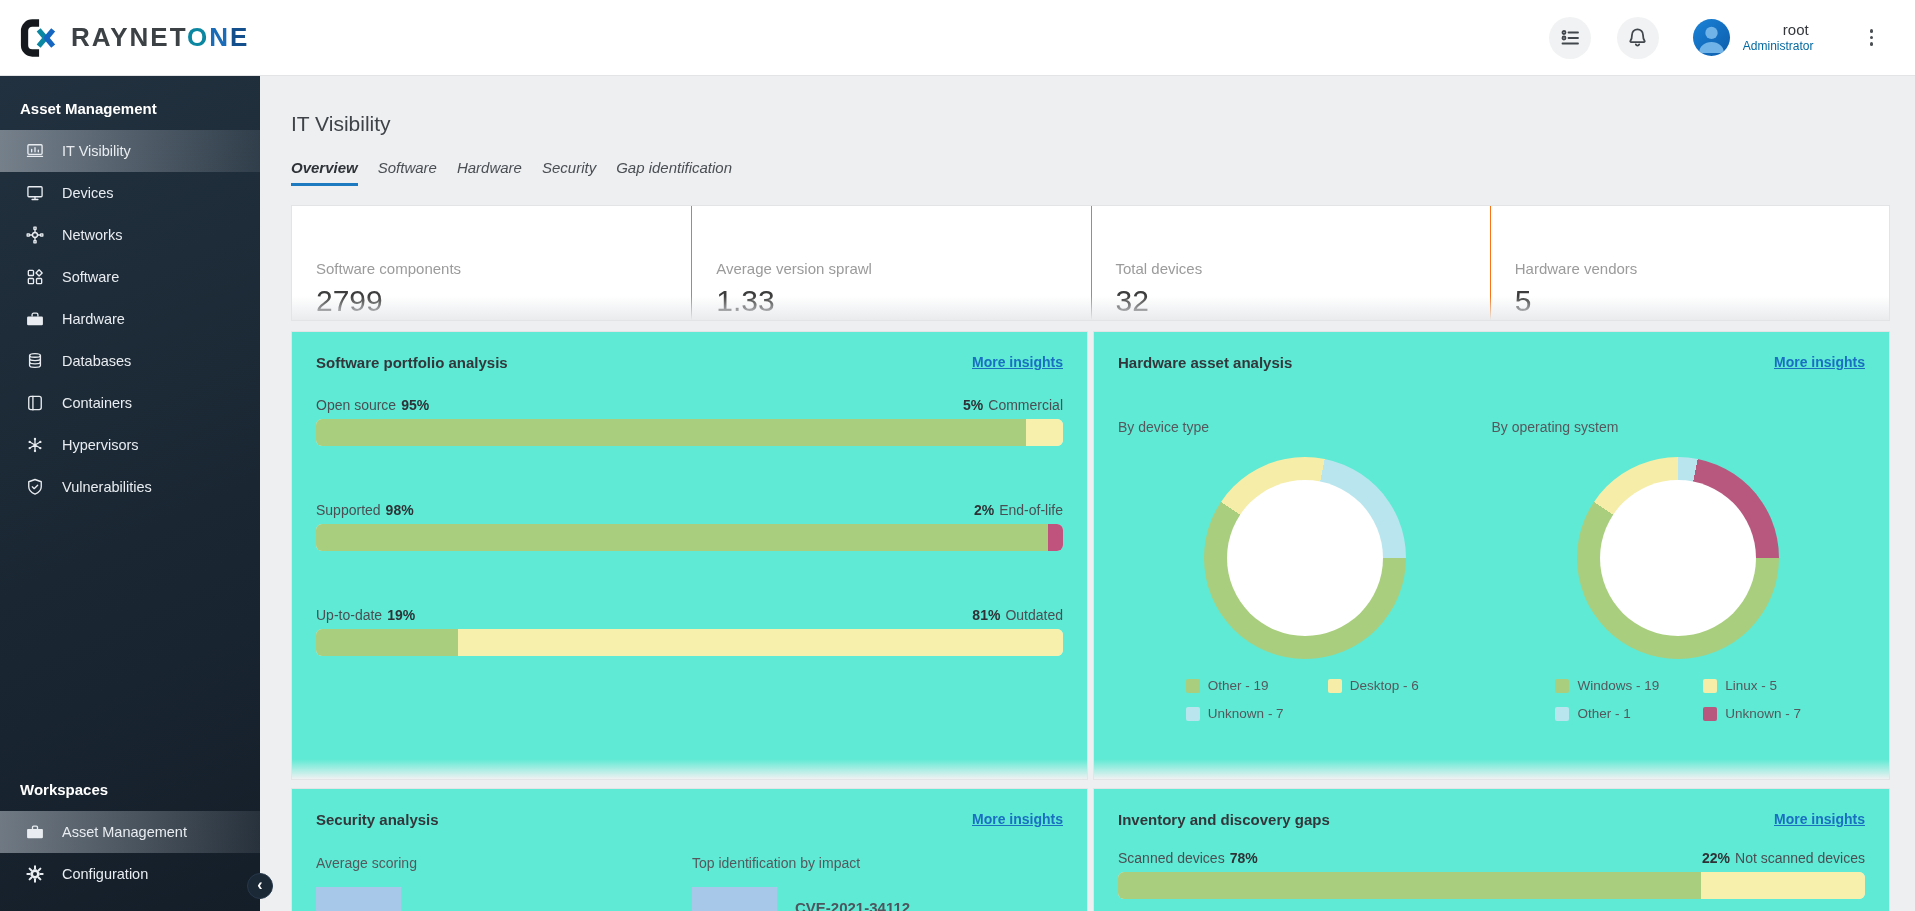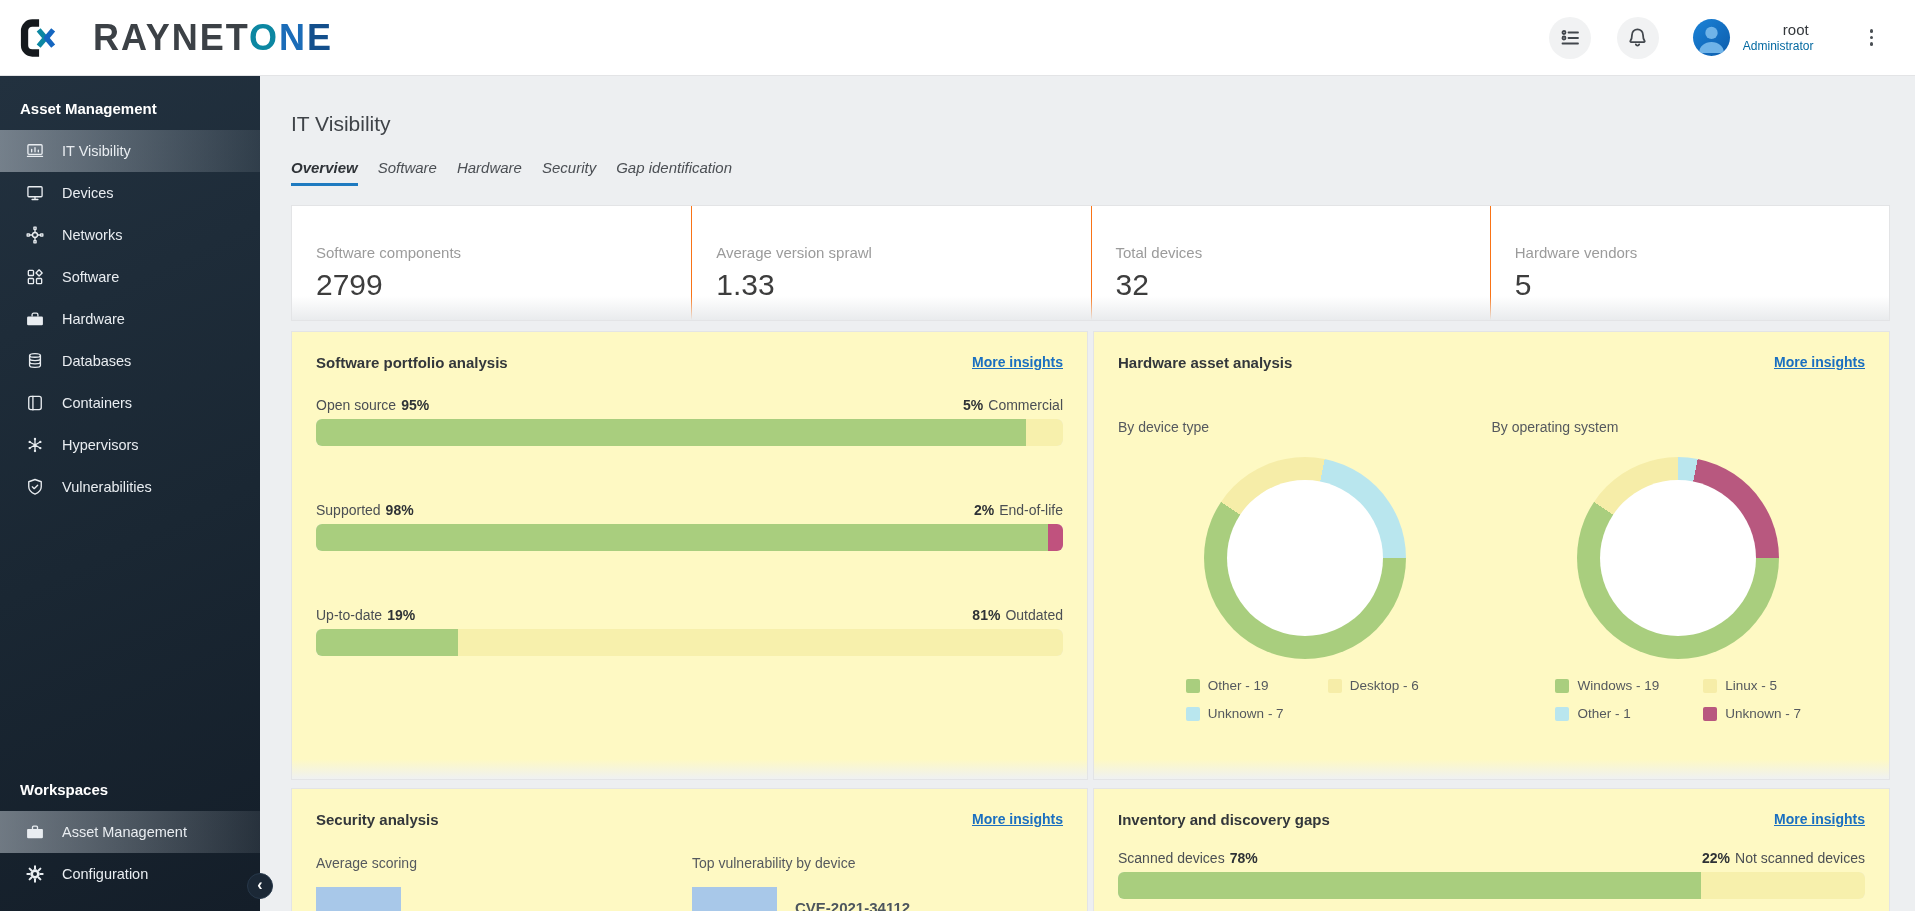--- a/index.html
+++ b/index.html
@@ -8,21 +8,21 @@
     width:1915px; height:911px; overflow:hidden;
     font-family:"Liberation Sans", sans-serif;
     background:#edeff1; color:#33373b;
   }
   .app { display:grid; grid-template-columns:260px 1fr; grid-template-rows:76px 835px; width:1915px; height:911px; }
 
   
   .topbar { grid-column:1/3; background:#fff; border-bottom:1px solid #e3e4e6;
     display:flex; align-items:center; padding:0 36px 0 20px; position:relative; z-index:4; }
   .logo { display:flex; align-items:center; gap:11px; cursor:pointer; }
-  .logo-text { font-size:36px; font-weight:600; letter-spacing:2px; color:#3c4146;margin-left:22px; }
+  .logo-text { font-size:26px; font-weight:600; letter-spacing:2px; color:#3c4146; }
   .logo-text .l-o { color:#0c87a2; } .logo-text .l-n { color:#1b6cb8; } .logo-text .l-e { color:#134f8c; }
   .topbar-right { margin-left:auto; display:flex; align-items:center; gap:26px; }
   .icon-btn { width:42px; height:42px; border-radius:50%; background:#f1f2f3;
     display:flex; align-items:center; justify-content:center; cursor:pointer; }
   .user { display:flex; align-items:center; gap:13px; margin-left:8px; cursor:pointer; }
   .avatar { width:37px; height:37px; border-radius:50%; overflow:hidden;
     background:linear-gradient(135deg,#1b83d8,#0d5cab); flex:0 0 auto; }
   .user-name { font-size:15px; color:#34383c; line-height:1.25;padding-left:40px; }
   .user-role { font-size:12px; color:#0369a1; line-height:1.25; }
   .kebab { display:flex; flex-direction:column; gap:3px; padding:6px; margin-left:24px; cursor:pointer; }
@@ -48,27 +48,27 @@
   .main { padding:36px 25px 0 31px; overflow:hidden; height:835px; }
   .page-title { font-size:21px; font-weight:500; color:#3f4348; margin:0 0 23px; }
   .tabs { display:flex; gap:20px; font-size:15px; color:#4b4f54; margin-bottom:19px; }
   .tab { padding-bottom:7px; border-bottom:3px solid transparent; cursor:pointer;font-style:italic; }
   .tab.active { font-weight:700; color:#2f3338; border-bottom-color:#1e7ac0; }
 
   .stats-row { display:grid; grid-template-columns:repeat(4,1fr); background:#fff;
     border:1px solid #e3e4e6; height:116px; position:relative; margin-bottom:10px; }
   .stats-row::after { content:""; position:absolute; left:0; right:0; bottom:0; height:24px;
     background:linear-gradient(rgba(255,255,255,0),#e9ebed); pointer-events:none; }
-  .stat-card { padding:38px 0 0 24px; }
+  .stat-card { padding:54px 0 0 24px; }
   .stat-card + .stat-card { border-left:1px solid #f97316; }
   .stat-label { font-size:15px; color:#9b9b9b; }
   .stat-value { font-size:30px; color:#3d3d3d; margin-top:7px; }
 
   .panel-grid { display:grid; grid-template-columns:1fr 1fr; gap:8px 5px; }
-  .panel { background:#fef9c3; border:1px solid #e3e4e6; padding:22px 24px; position:relative; }
+  .panel { background:#5eead4; border:1px solid #e3e4e6; padding:22px 24px; position:relative; }
   .panel-tall { height:449px; }
   .panel-short { height:200px; }
   .panel-tall::after { content:""; position:absolute; left:0; right:0; bottom:0; height:20px;
     background:linear-gradient(rgba(255,255,255,0),#eff1f2); pointer-events:none; }
   .panel-head { display:flex; justify-content:space-between; align-items:flex-start; }
   .panel-title { font-size:15px; font-weight:700; color:#33373b; }
   .insights-link { font-size:14px; font-weight:600; color:#1a6fc0; text-decoration:underline; cursor:pointer; }
 
   .bar-block { margin-top:26px; }
   .bar-row + .bar-row { margin-top:56px; }
@@ -402,21 +402,21 @@
           <a class="insights-link">More insights</a>
         </div>
         <div class="sec-grid">
           <div>
             <div class="sec-label">Average scoring</div>
             <div class="box-row">
                 <div class="score-box"></div>
               </div>
           </div>
           <div>
-            <div class="sec-label">Top vulnerability by device</div>
+            <div class="sec-label">Top identification by impact</div>
             <div class="box-row">
               <div class="score-box"></div>
               <span class="cve">CVE-2021-34112</span>
             </div>
           </div>
         </div>
       </section>
 
       <section class="panel panel-short">
         <div class="panel-head">

